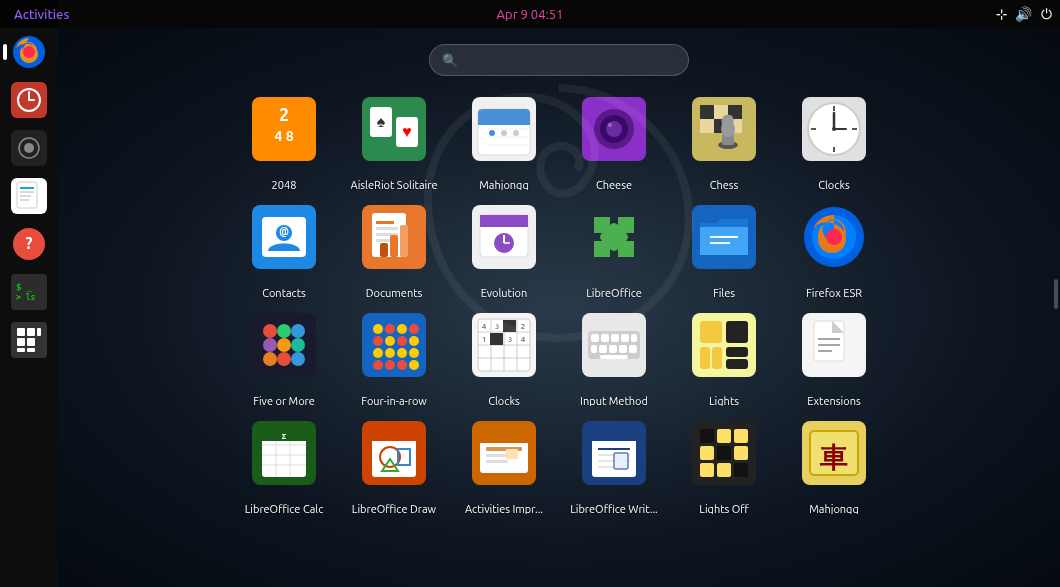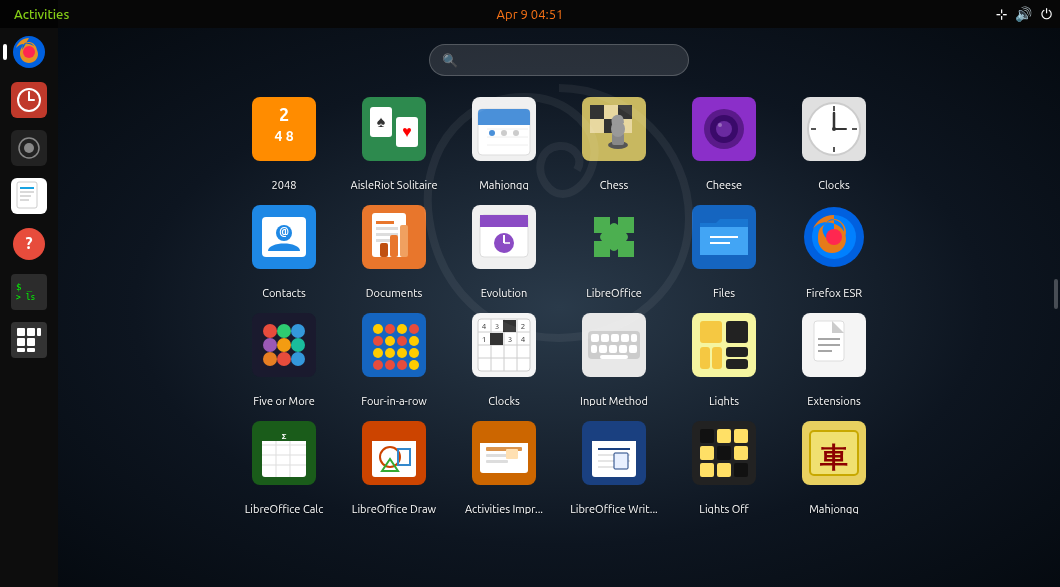--- a/index.html
+++ b/index.html
@@ -18,28 +18,28 @@
       top: 0; left: 0; right: 0;
       height: 28px;
       background: rgba(0,0,0,0.7);
       display: flex;
       align-items: center;
       justify-content: space-between;
       padding: 0 8px;
       z-index: 100;
     }
     .top-bar-activities {
-      color: #84cc16;
+      color: #8b5cf6;
       font-size: 13px;
       font-weight: 500;
       cursor: pointer;
       padding: 2px 6px;
     }
     .top-bar-clock {
-      color: #f97316;
+      color: #ec4899;
       font-size: 13px;
       position: absolute;
       left: 50%;
       transform: translateX(-50%);
     }
     .top-bar-right {
       display: flex;
       align-items: center;
       gap: 8px;
     }
@@ -334,50 +334,50 @@
           <circle cx="32" cy="36" r="3" fill="#ccc"></circle>
           <circle cx="44" cy="36" r="3" fill="#ccc"></circle>
         </svg>
       </div>
       <span class="app-label">Mahjongg</span>
     </div>
 
     <div class="app-item">
       <div class="app-icon-wrap">
         <svg viewBox="0 0 64 64" xmlns="http://www.w3.org/2000/svg">
+          <rect width="64" height="64" rx="8" fill="#8b2fc9"></rect>
+
+          <circle cx="32" cy="32" r="20" fill="#5a1a8a"></circle>
+          <circle cx="32" cy="32" r="14" fill="#3a0a6a"></circle>
+          <circle cx="32" cy="32" r="8" fill="#6a2aa0"></circle>
+          <circle cx="28" cy="28" r="2" fill="rgba(255,255,255,0.3)"></circle>
+        </svg>
+      </div>
+      <span class="app-label">Cheese</span>
+    </div>
+
+    <div class="app-item">
+      <div class="app-icon-wrap">
+        <svg viewBox="0 0 64 64" xmlns="http://www.w3.org/2000/svg">
           <rect width="64" height="64" rx="8" fill="#c8b860"></rect>
 
           <rect x="8" y="8" width="14" height="14" fill="#333"></rect>
           <rect x="22" y="8" width="14" height="14" fill="#e8d8a0"></rect>
           <rect x="36" y="8" width="14" height="14" fill="#333"></rect>
           <rect x="8" y="22" width="14" height="14" fill="#e8d8a0"></rect>
           <rect x="22" y="22" width="14" height="14" fill="#333"></rect>
           <rect x="36" y="22" width="14" height="14" fill="#e8d8a0"></rect>
 
           <ellipse cx="36" cy="48" rx="10" ry="4" fill="#555"></ellipse>
           <rect x="30" y="36" width="12" height="12" rx="2" fill="#888"></rect>
           <ellipse cx="36" cy="32" rx="7" ry="8" fill="#999"></ellipse>
           <path d="M30,28 Q28,20 34,18 Q42,16 42,26" fill="#999"></path>
         </svg>
       </div>
       <span class="app-label">Chess</span>
-    </div>
-
-    <div class="app-item">
-      <div class="app-icon-wrap">
-        <svg viewBox="0 0 64 64" xmlns="http://www.w3.org/2000/svg">
-          <rect width="64" height="64" rx="8" fill="#8b2fc9"></rect>
-
-          <circle cx="32" cy="32" r="20" fill="#5a1a8a"></circle>
-          <circle cx="32" cy="32" r="14" fill="#3a0a6a"></circle>
-          <circle cx="32" cy="32" r="8" fill="#6a2aa0"></circle>
-          <circle cx="28" cy="28" r="2" fill="rgba(255,255,255,0.3)"></circle>
-        </svg>
-      </div>
-      <span class="app-label">Cheese</span>
     </div>
 
     <div class="app-item">
       <div class="app-icon-wrap">
         <svg viewBox="0 0 64 64" xmlns="http://www.w3.org/2000/svg">
           <rect width="64" height="64" rx="8" fill="#e0e0e0"></rect>
           <circle cx="32" cy="32" r="26" fill="white" stroke="#ccc" stroke-width="2"></circle>
 
           <line x1="32" y1="9" x2="32" y2="14" stroke="#555" stroke-width="2"></line>
           <line x1="32" y1="50" x2="32" y2="55" stroke="#555" stroke-width="2"></line>

